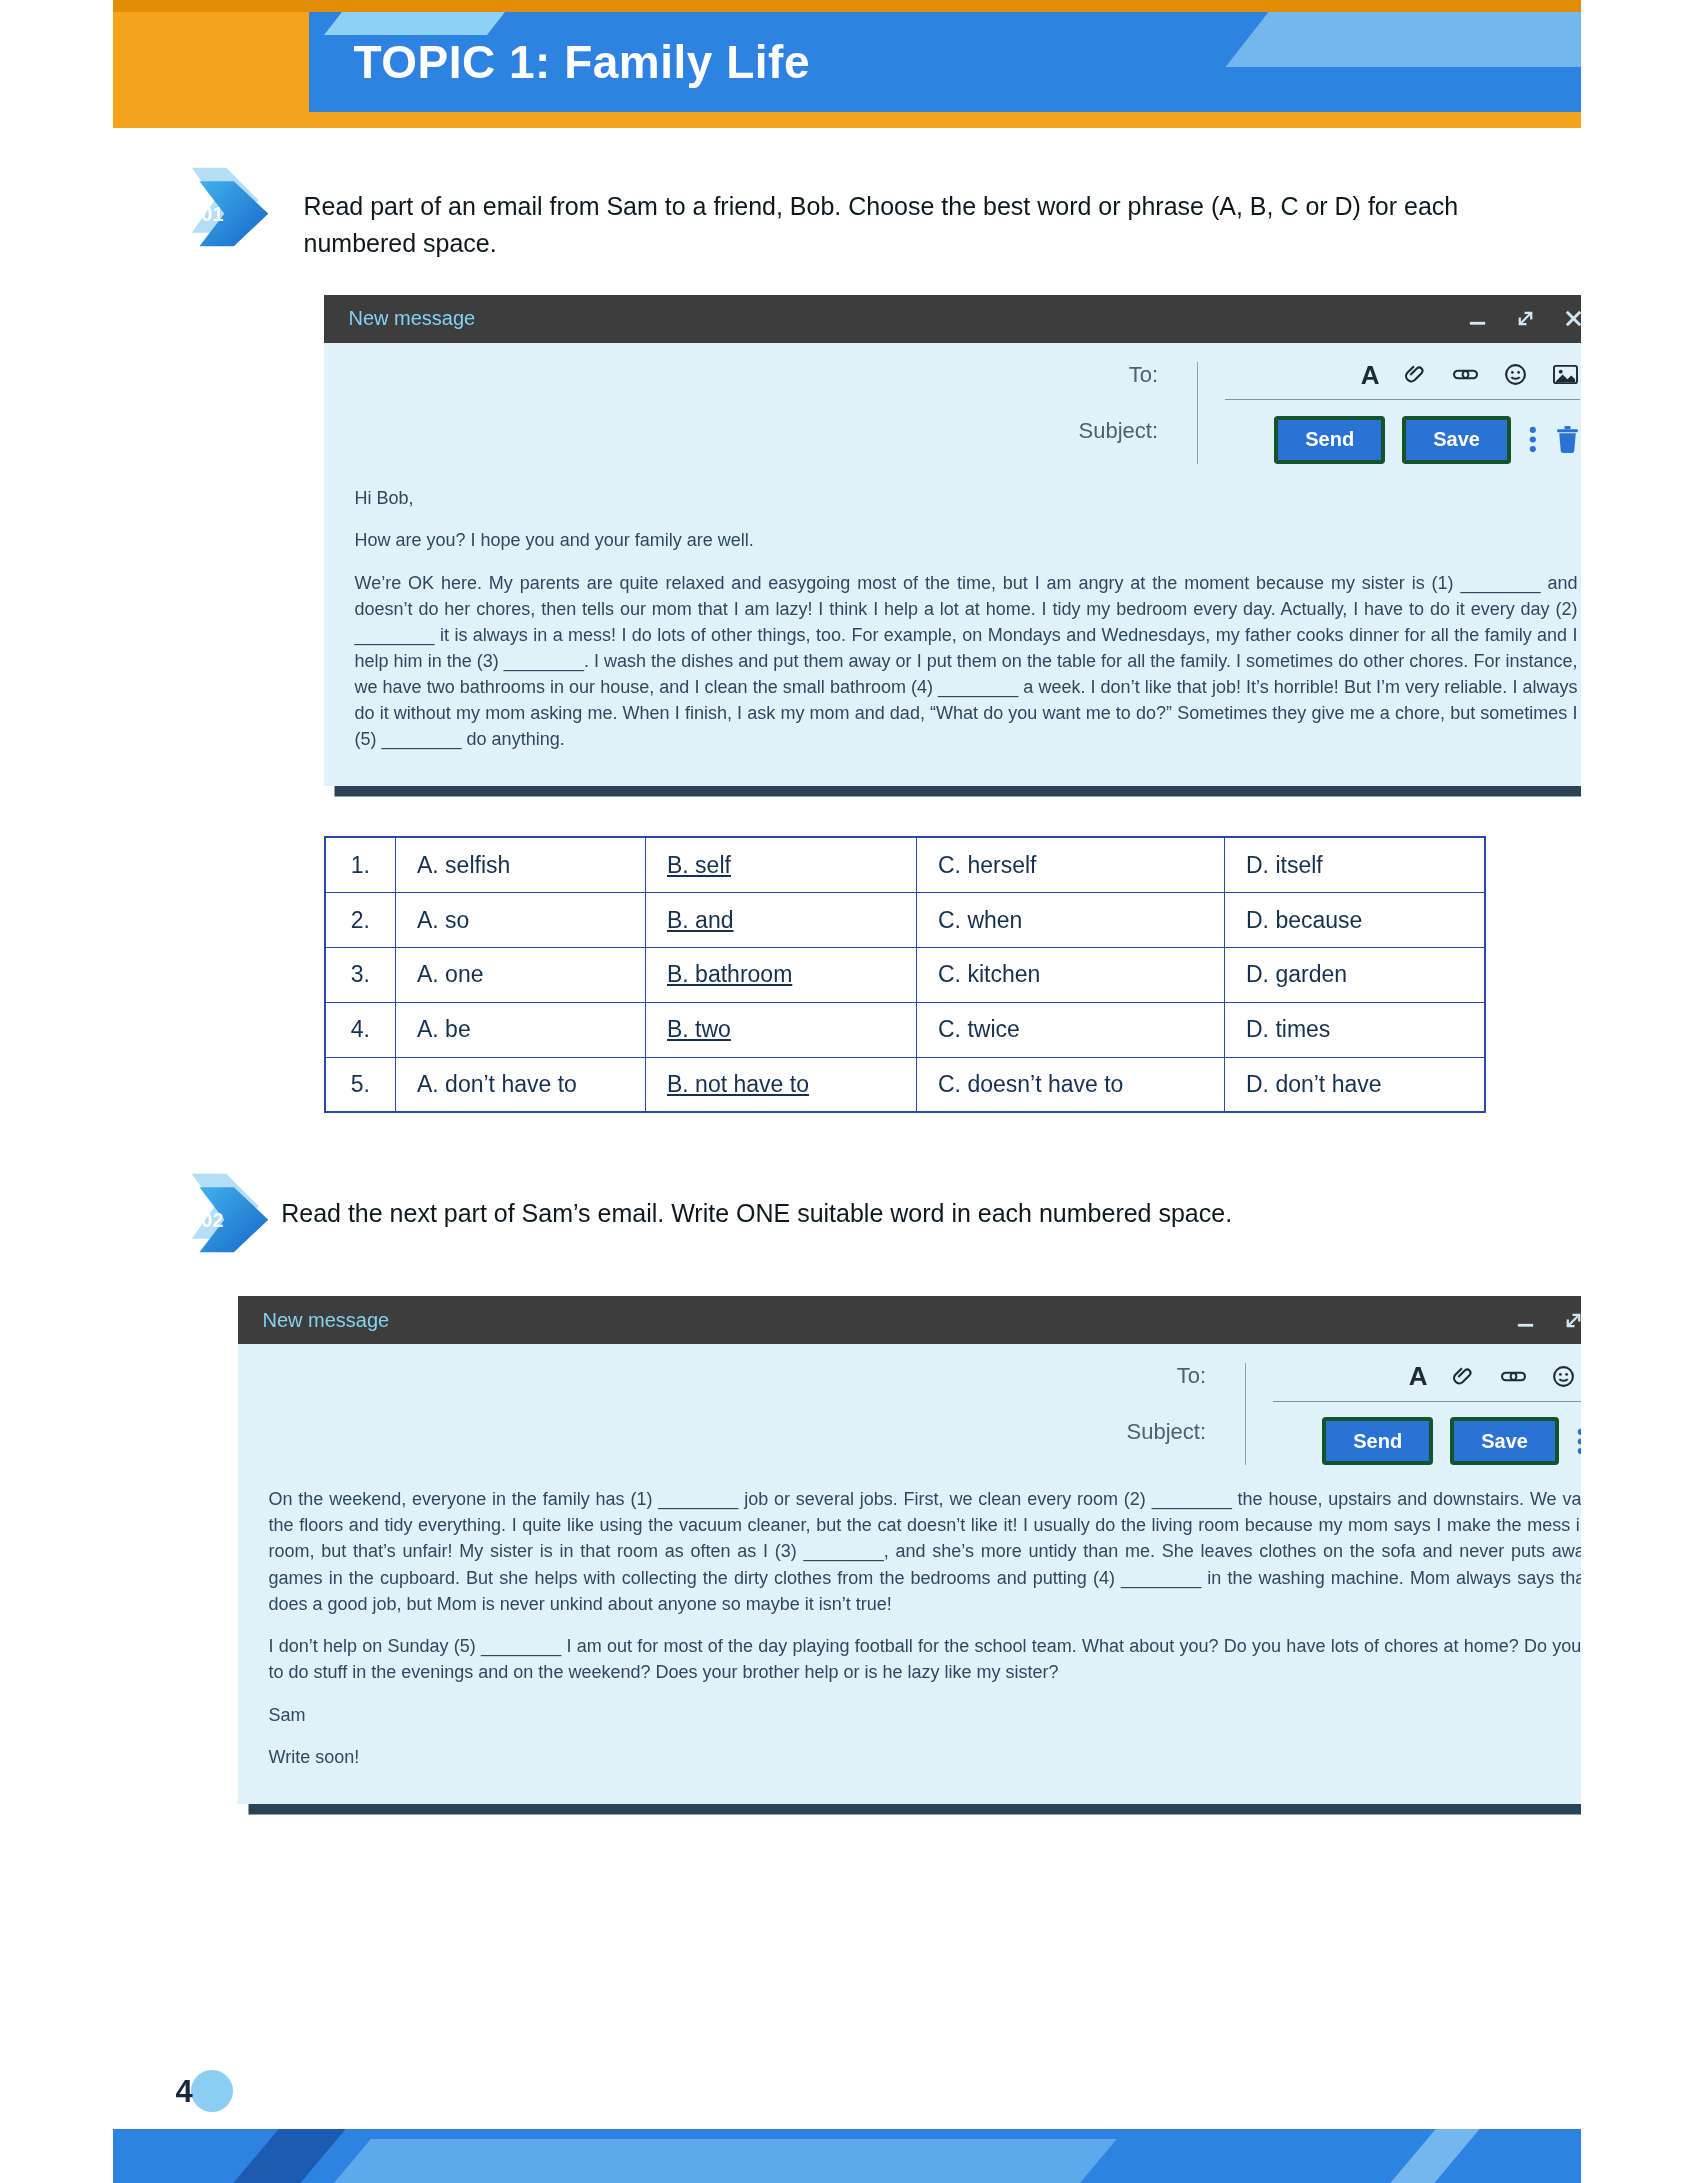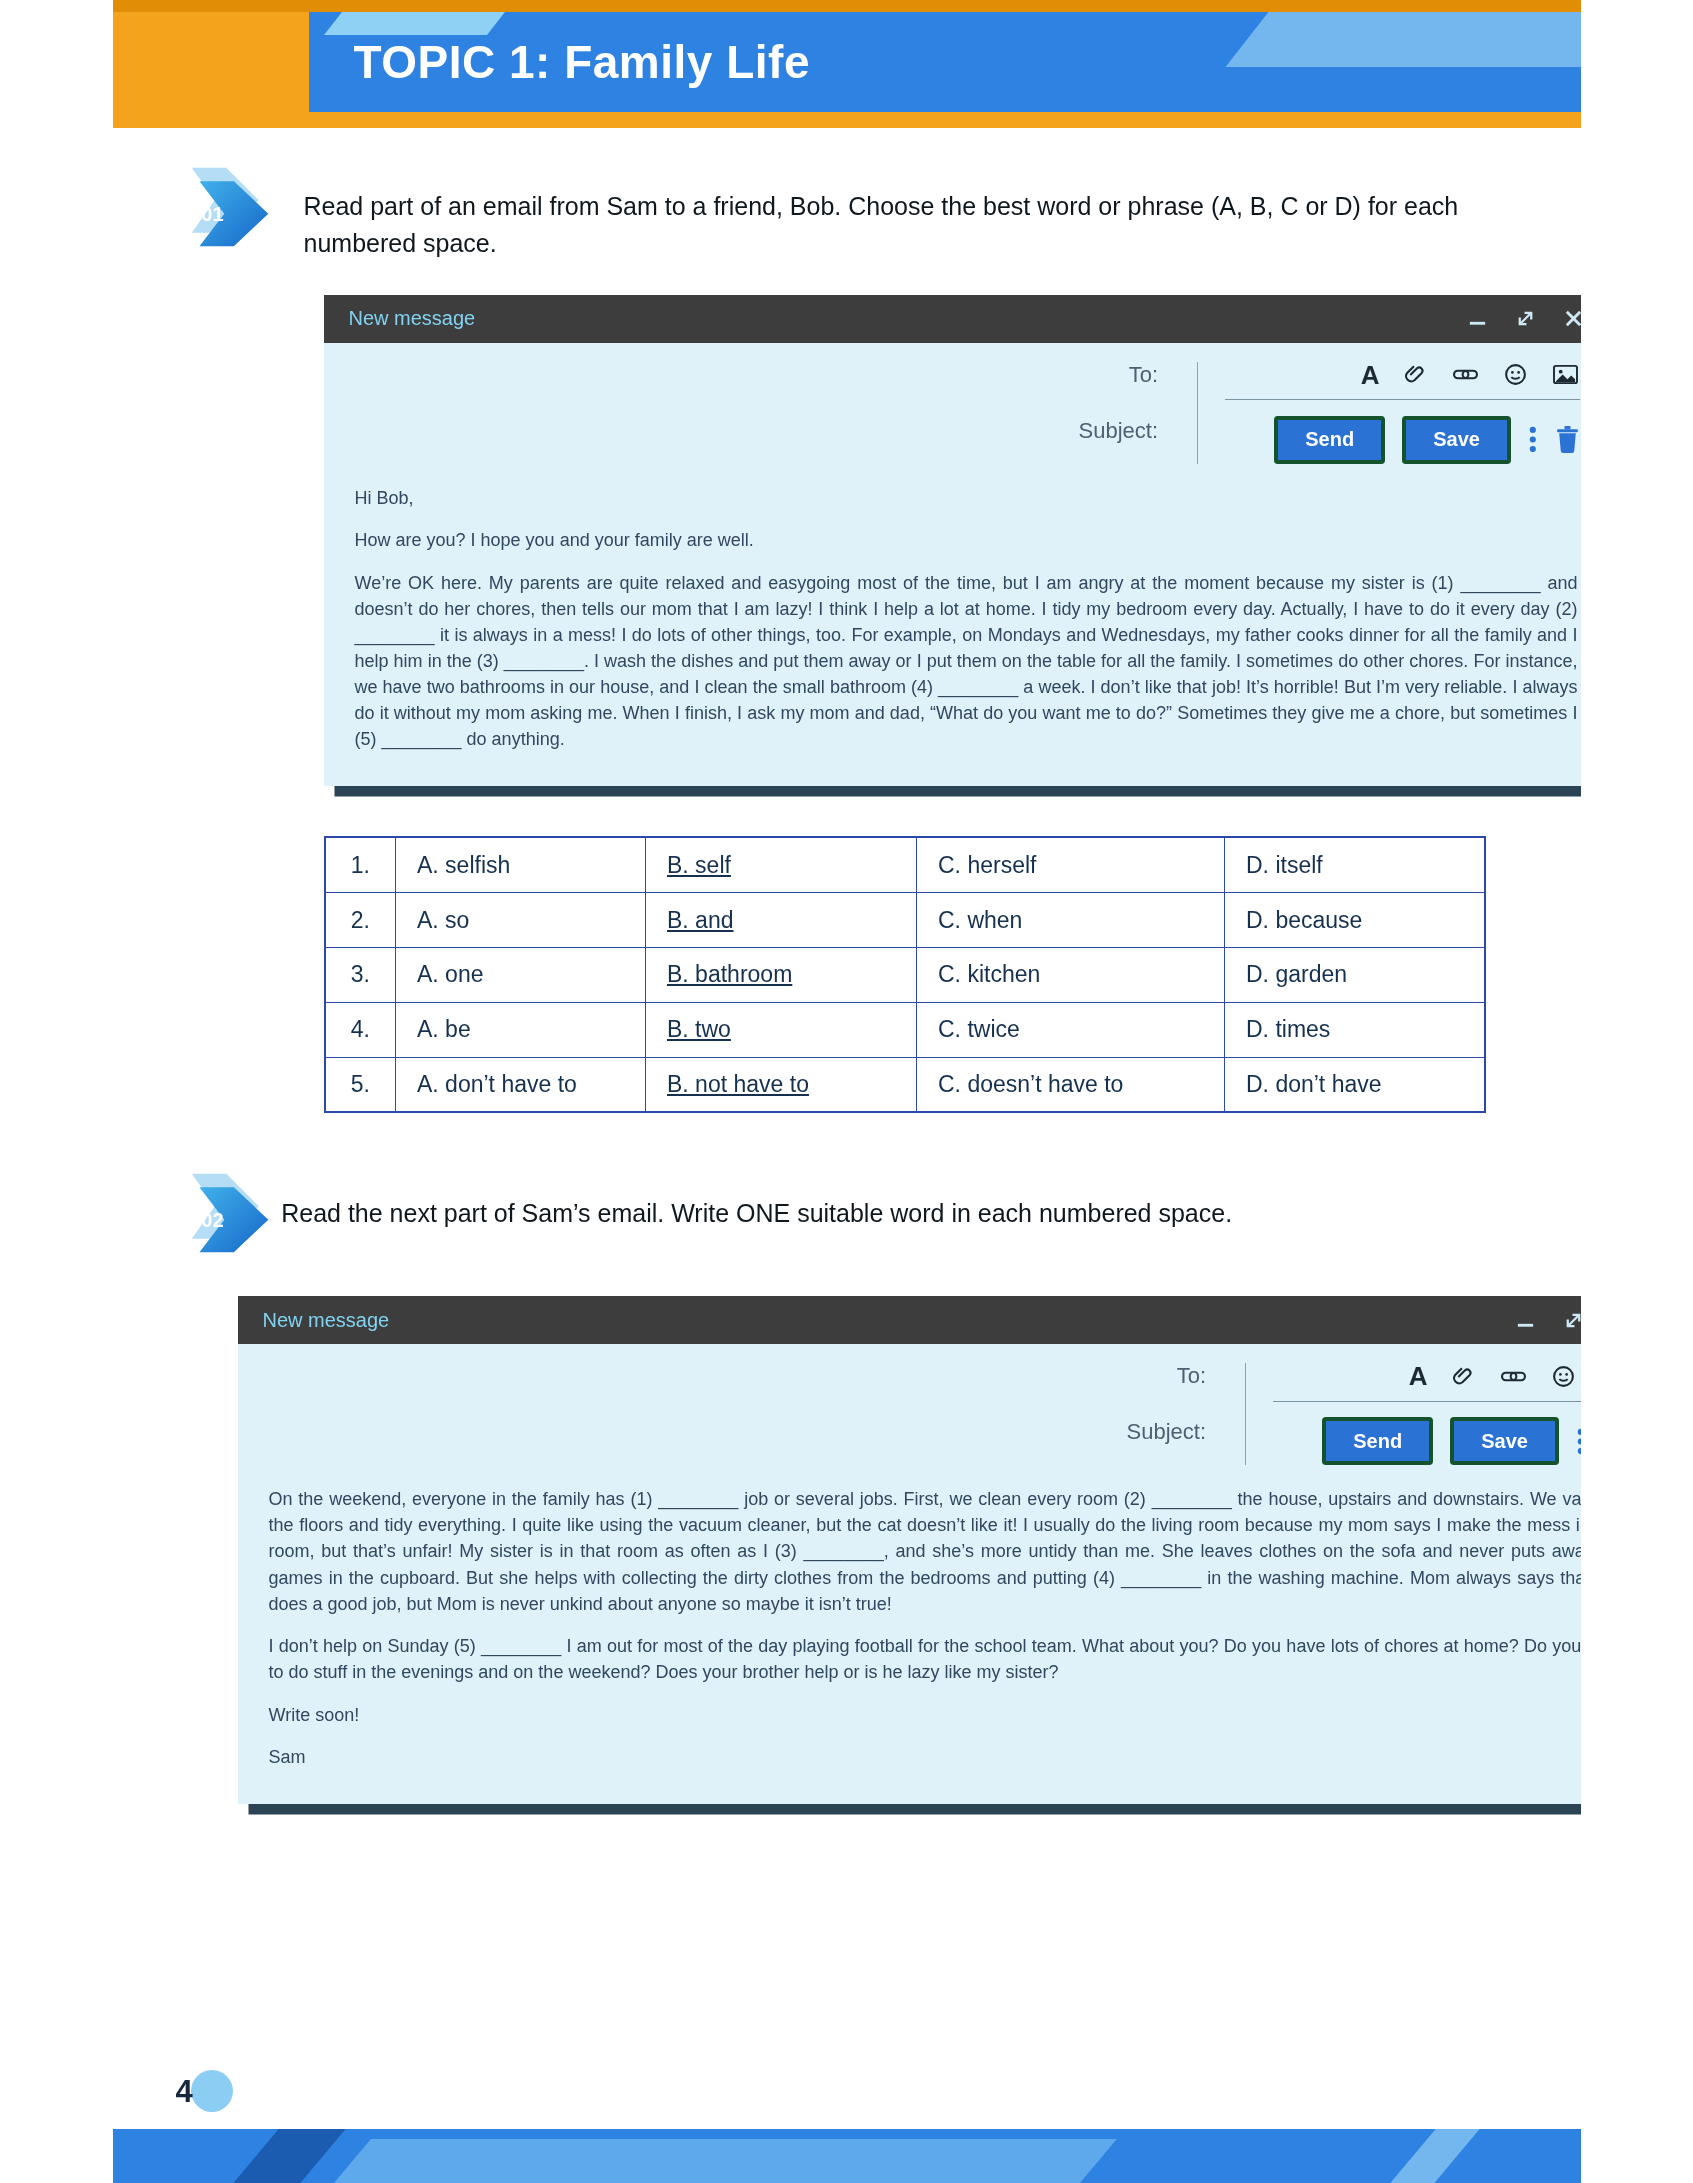--- a/index.html
+++ b/index.html
@@ -353,22 +353,22 @@
                   <rect x="2" y="4" width="20" height="3" rx="1" fill="#2a72d4"></rect>
                   <rect x="9" y="1" width="6" height="3" rx="1" fill="#2a72d4"></rect>
                 </svg>
             </span>
           </div>
         </div>
       </div>
       <div class="email-body">
         <p>On the weekend, everyone in the family has (1) ________ job or several jobs. First, we clean every room (2) ________ the house, upstairs and downstairs. We vacuum the floors and tidy everything. I quite like using the vacuum cleaner, but the cat doesn’t like it! I usually do the living room because my mom says I make the mess in that room, but that’s unfair! My sister is in that room as often as I (3) ________, and she’s more untidy than me. She leaves clothes on the sofa and never puts away the games in the cupboard. But she helps with collecting the dirty clothes from the bedrooms and putting (4) ________ in the washing machine. Mom always says that she does a good job, but Mom is never unkind about anyone so maybe it isn’t true!</p>
         <p>I don’t help on Sunday (5) ________ I am out for most of the day playing football for the school team. What about you? Do you have lots of chores at home? Do you have to do stuff in the evenings and on the weekend? Does your brother help or is he lazy like my sister?</p>
+        <p>Sam</p>
         <p>Write soon!</p>
-        <p>Sam</p>
       </div>
     </div>
   </section>
 
   <div class="page-num">
     <span class="pn-circle"></span>
     <span class="pn-text">4</span>
   </div>
   <footer class="footer">
     <div class="footer-acc2"></div>

